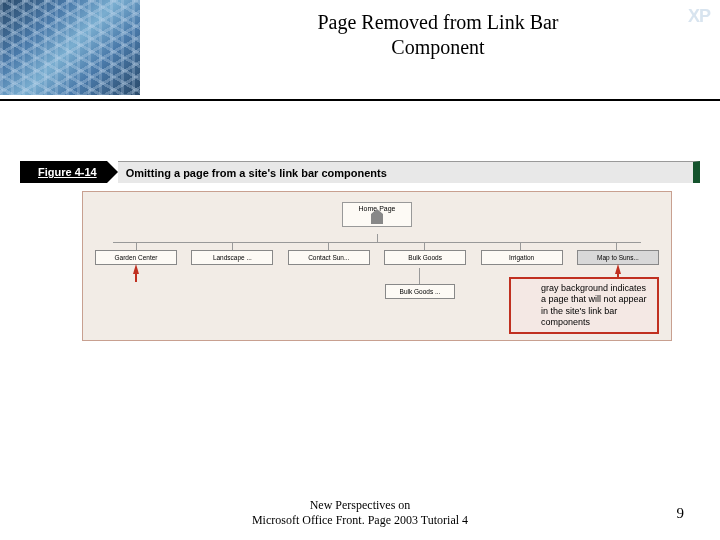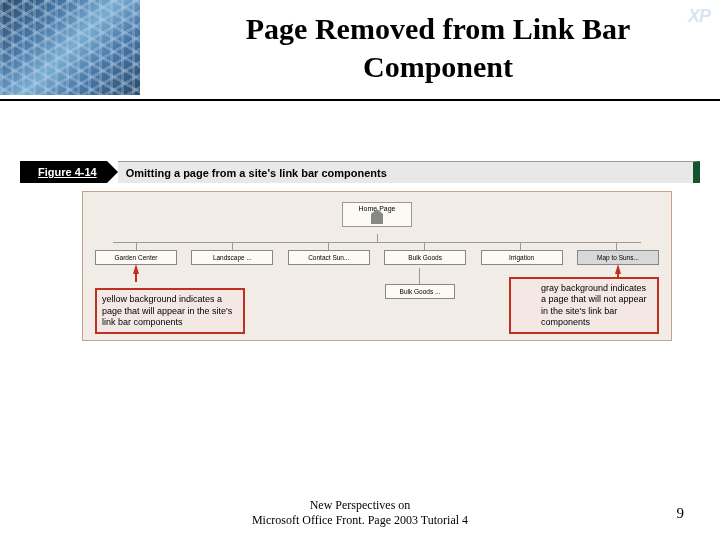--- a/index.html
+++ b/index.html
@@ -34,22 +34,22 @@
       repeating-linear-gradient(-30deg, transparent 0 8px, rgba(200,220,240,0.3) 8px 11px),
       repeating-linear-gradient(90deg, transparent 0 8px, rgba(200,220,240,0.25) 8px 11px);
     border-radius: 50%;
   }
   .title-wrap {
     flex: 1;
     text-align: center;
     padding-top: 10px;
   }
   .title-wrap h1 {
-    font-size: 30px;
-    font-weight: bold;
+    font-size: 20px;
+    font-weight: normal;
     line-height: 1.25;
     padding-left: 16px;
   }
 
   .figure-area {
     margin: 60px 20px 0 20px;
   }
   .fig-bar {
     display: flex;
     align-items: stretch;
@@ -195,21 +195,20 @@
     position: absolute;
     bottom: 18px;
     right: 36px;
     font-size: 15px;
   }
   .xp-badge {
     position: absolute;
     top: 6px; right: 10px;
     font-family: Arial, sans-serif;
     font-size: 18px;
-    font-style: italic;
     font-weight: bold;
     color: #d8e4ef;
     letter-spacing: -1px;
   }
 </style>
 </head>
 <body>
 
 <div class="header">
   <div class="header-image"></div>
@@ -265,21 +264,20 @@
         <span>Map to Suns...</span>
         <div class="red-arrow"></div>
       </div>
     </div>
 
     <div class="sub-conn"></div>
     <div class="subchild">
       <span>Bulk Goods ...</span>
     </div>
 
-    <div class="callout left">yellow background indicates a page that will appear in the site's link bar components</div>
     <div class="callout right">gray background indicates a page that will not appear in the site's link bar components</div>
   </div>
 </div>
 
 <div class="footer">
   <div>New Perspectives on</div>
   <div>Microsoft Office Front. Page 2003 Tutorial 4</div>
 </div>
 <div class="page-num">9</div>
 

